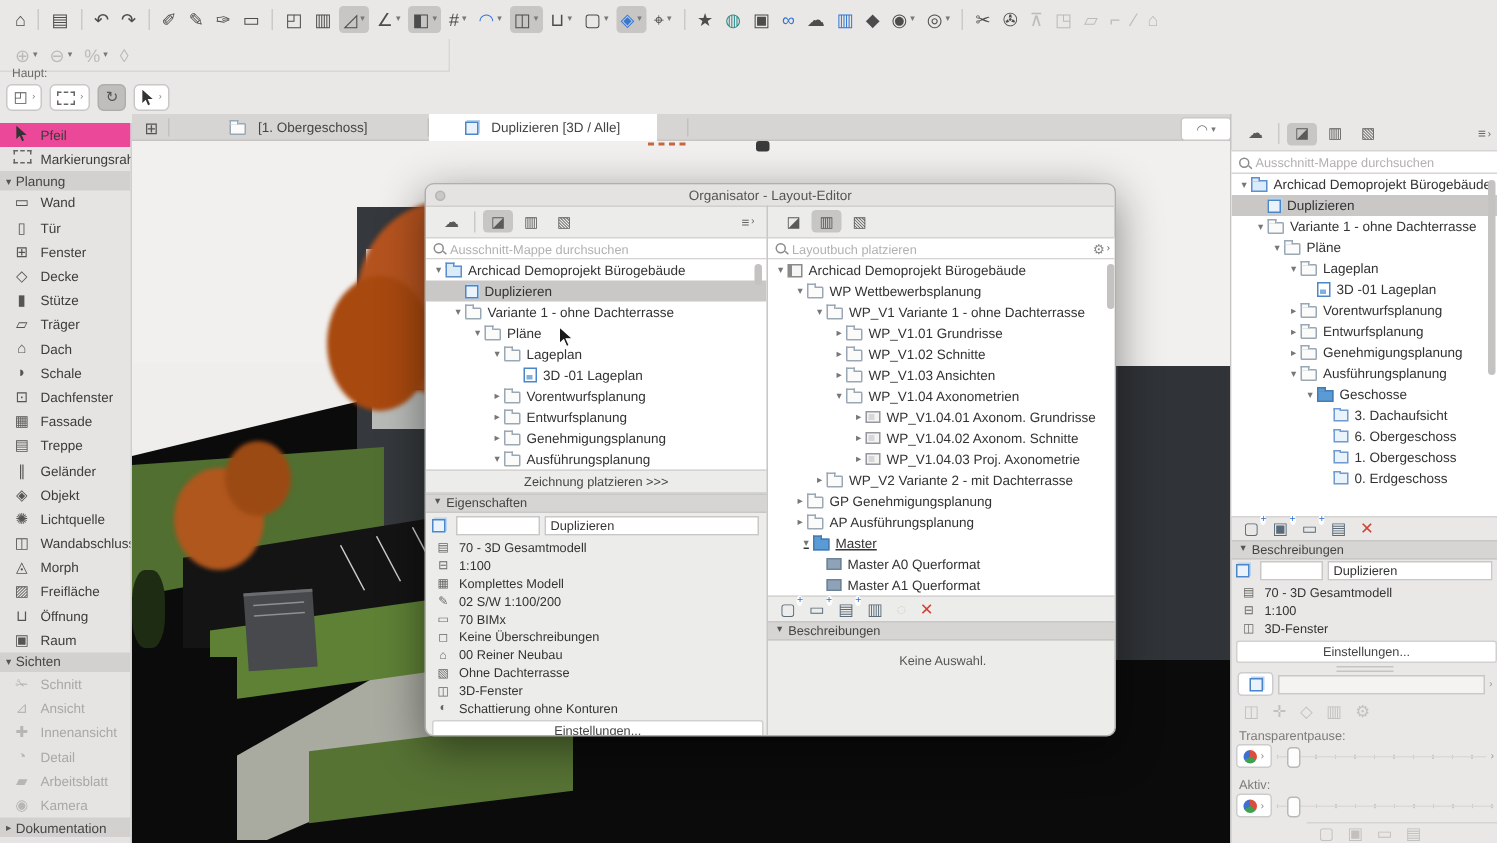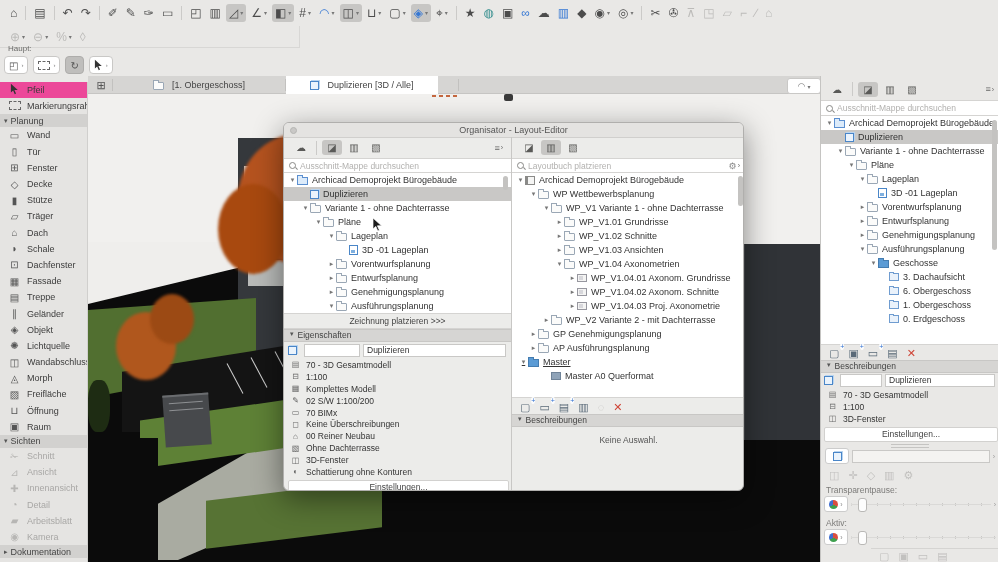--- a/index.html
+++ b/index.html
@@ -683,29 +683,34 @@
       <div class="trow" style="padding-left: 17px;">
         <span class="arr">▸</span>
         <span class="ti folder"></span>
         <span>GP Genehmigungsplanung</span>
       </div>
       <div class="trow" style="padding-left: 17px;">
         <span class="arr">▸</span>
         <span class="ti folder"></span>
         <span>AP Ausführungsplanung</span>
       </div>
-      <div class="trow" style="padding-left: 7px; text-decoration: underline;">
+      <div class="trow" style="padding-left: 21px; text-decoration: underline;">
         <span class="arr">▾</span>
         <span class="ti folder-blue"></span>
         <span>Master</span>
       </div>
       <div class="trow" style="padding-left: 30px;">
         <span class="arr"></span>
         <span class="ti master"></span>
         <span>Master A0 Querformat</span>
+      </div>
+      <div class="trow" style="padding-left: 30px;">
+        <span class="arr"></span>
+        <span class="ti master"></span>
+        <span>Master A1 Querformat</span>
       </div>
     </div>
   <div class="sb" style="left:454px;top:53px;height:30px"></div>
   <div class="mrow" style="left:228px;top:274px;width:233px;height:17px;border-top:1px solid #d5d4d2;background:#ececea">
       <span class="mi">▢<span class="plus">+</span></span>
       <span class="mi">▭<span class="plus">+</span></span>
       <span class="mi">▤<span class="plus">+</span></span>
       <span class="mi">▥</span>
       <span class="mi disabled">◌</span>
       <span class="mi red">✕</span>

